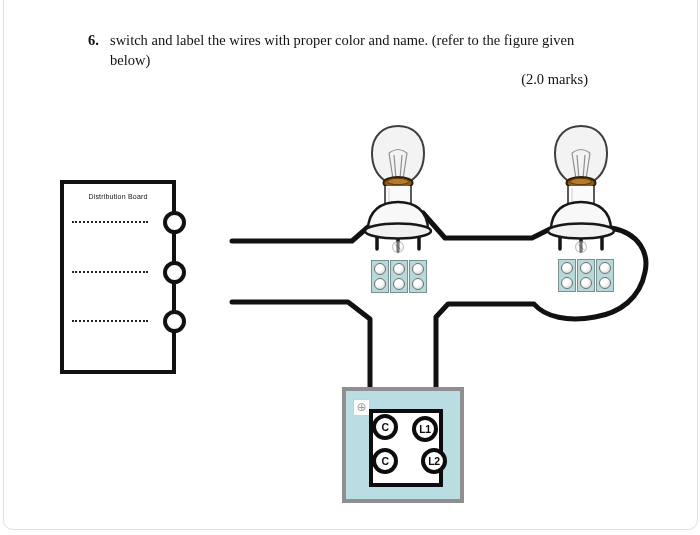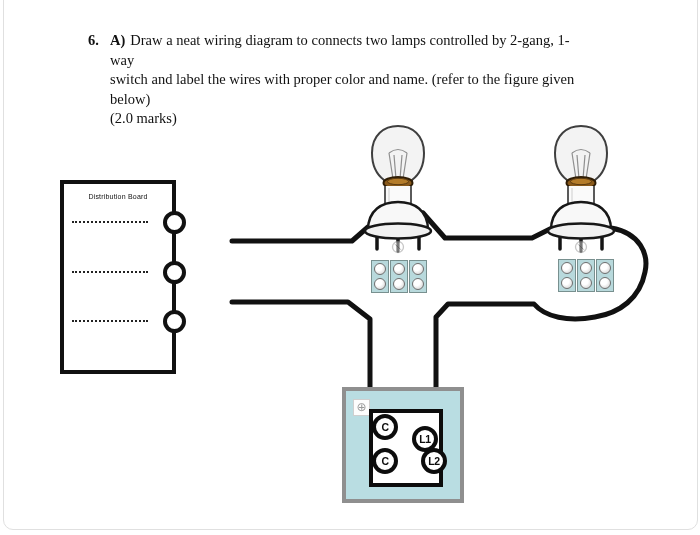--- a/index.html
+++ b/index.html
@@ -4,21 +4,21 @@
 <style>
   html,body{margin:0;padding:0;width:700px;height:535px;background:#fff;overflow:hidden;}
   .card{position:absolute;left:3px;right:2px;top:-12px;bottom:5px;border:1.5px solid #e0e0e0;border-radius:10px;background:#fff;}
   .stage{position:absolute;left:0;top:0;width:700px;height:535px;}
 
   
   .question{position:absolute;left:88px;top:31px;width:500px;font-family:"Liberation Serif",serif;font-size:14.5px;line-height:19.5px;color:#111;}
   .qnum{position:absolute;left:0;top:0;font-weight:bold;}
   .qbody{margin-left:22px;}
   .qpart{font-weight:bold;margin-right:5px;}
-  .qmarks{text-align:left;padding-right:0px;}
+  .qmarks{text-align:right;padding-right:0px;}
 
   
   .figsvg{position:absolute;left:0;top:0;width:700px;height:535px;}
 
   
   .db{position:absolute;left:60px;top:180px;width:108px;height:186px;border:4px solid #111;background:#fff;}
   .db-label{margin-top:9px;text-align:center;font-family:"Liberation Sans",sans-serif;font-size:7px;letter-spacing:.2px;color:#111;}
   .db-row{position:absolute;left:8px;width:76px;height:0;border-top:2.5px dotted #222;}
   .db-row.r1{top:37px}.db-row.r2{top:87px}.db-row.r3{top:136px}
   .db-circle{position:absolute;left:99px;width:15px;height:15px;border:4.5px solid #111;border-radius:50%;background:#fff;}
@@ -29,33 +29,32 @@
   .tb1{left:371px;top:260px;}
   .tb2{left:558px;top:259px;}
   .tseg{width:16px;height:31px;background:#b8d9dc;border:1.5px solid #78908f;display:flex;flex-direction:column;align-items:center;justify-content:space-evenly;}
   .tscrew{width:10px;height:10px;border-radius:50%;border:1.5px solid #6f6f6f;background:radial-gradient(circle at 38% 35%, #ffffff 0 35%, #e2e2e2 70%, #bfbfbf 100%);}
 
   
   .sw{position:absolute;left:342px;top:387px;width:114px;height:108px;background:#b9dde2;border:4px solid #8f8f8f;}
   .sw-chip{position:absolute;left:7px;top:8px;width:15px;height:15px;background:#fdfdfd;border:1px solid #cfcfcf;color:#9a9a9a;font-family:"DejaVu Sans",sans-serif;font-size:12px;line-height:14px;text-align:center;}
   .sw-inner{position:absolute;left:23px;top:18px;width:66px;height:70px;background:#fff;border:4px solid #0c0c0c;}
   .term{position:absolute;width:18px;height:18px;border:4px solid #0c0c0c;border-radius:50%;background:#fff;display:flex;align-items:center;justify-content:center;font-family:"Liberation Sans",sans-serif;font-weight:bold;font-size:10.5px;color:#0c0c0c;letter-spacing:-.5px;}
-  .term.t-c1{left:-1px;top:1px}.term.t-l1{left:39px;top:13px}
+  .term.t-c1{left:-1px;top:1px}.term.t-l1{left:39px;top:3px}
   .term.t-c2{left:-1px;top:35px}.term.t-l2{left:48px;top:35px}
 </style>
 </head>
 <body>
 
 <div class="stage">
   <div class="card"></div>
 
   <div class="question">
     <span class="qnum">6.</span>
     <div class="qbody">
-      <div class="qline"><b class="qpart">A)</b><span>Draw a neat wiring diagram to connects two lamps controlled by 2-gang, 1-way</span></div>
       <div class="qline">switch and label the wires with proper color and name. (refer to the figure given below)</div>
       <div class="qmarks">(2.0 marks)</div>
     </div>
   </div>
 
   <svg class="figsvg" viewBox="0 0 700 535" xmlns="http://www.w3.org/2000/svg">
     <defs>
       <g id="lamp">
         <path d="M -14,57 C -22,51 -26,42 -26,30 C -26,12 -14,3 0,3 C 14,3 26,12 26,30 C 26,42 22,51 14,57 L 14,60 L -14,60 Z" fill="#f3f3f3" stroke="#3f3f3f" stroke-width="2"></path>
         <path d="M -5,56 L -9,30 M 5,56 L 9,30 M -2,56 L -4,32 M 2,56 L 4,32 M -9,30 Q 0,23 9,30" fill="none" stroke="#8f8f8f" stroke-width="1.2"></path>

